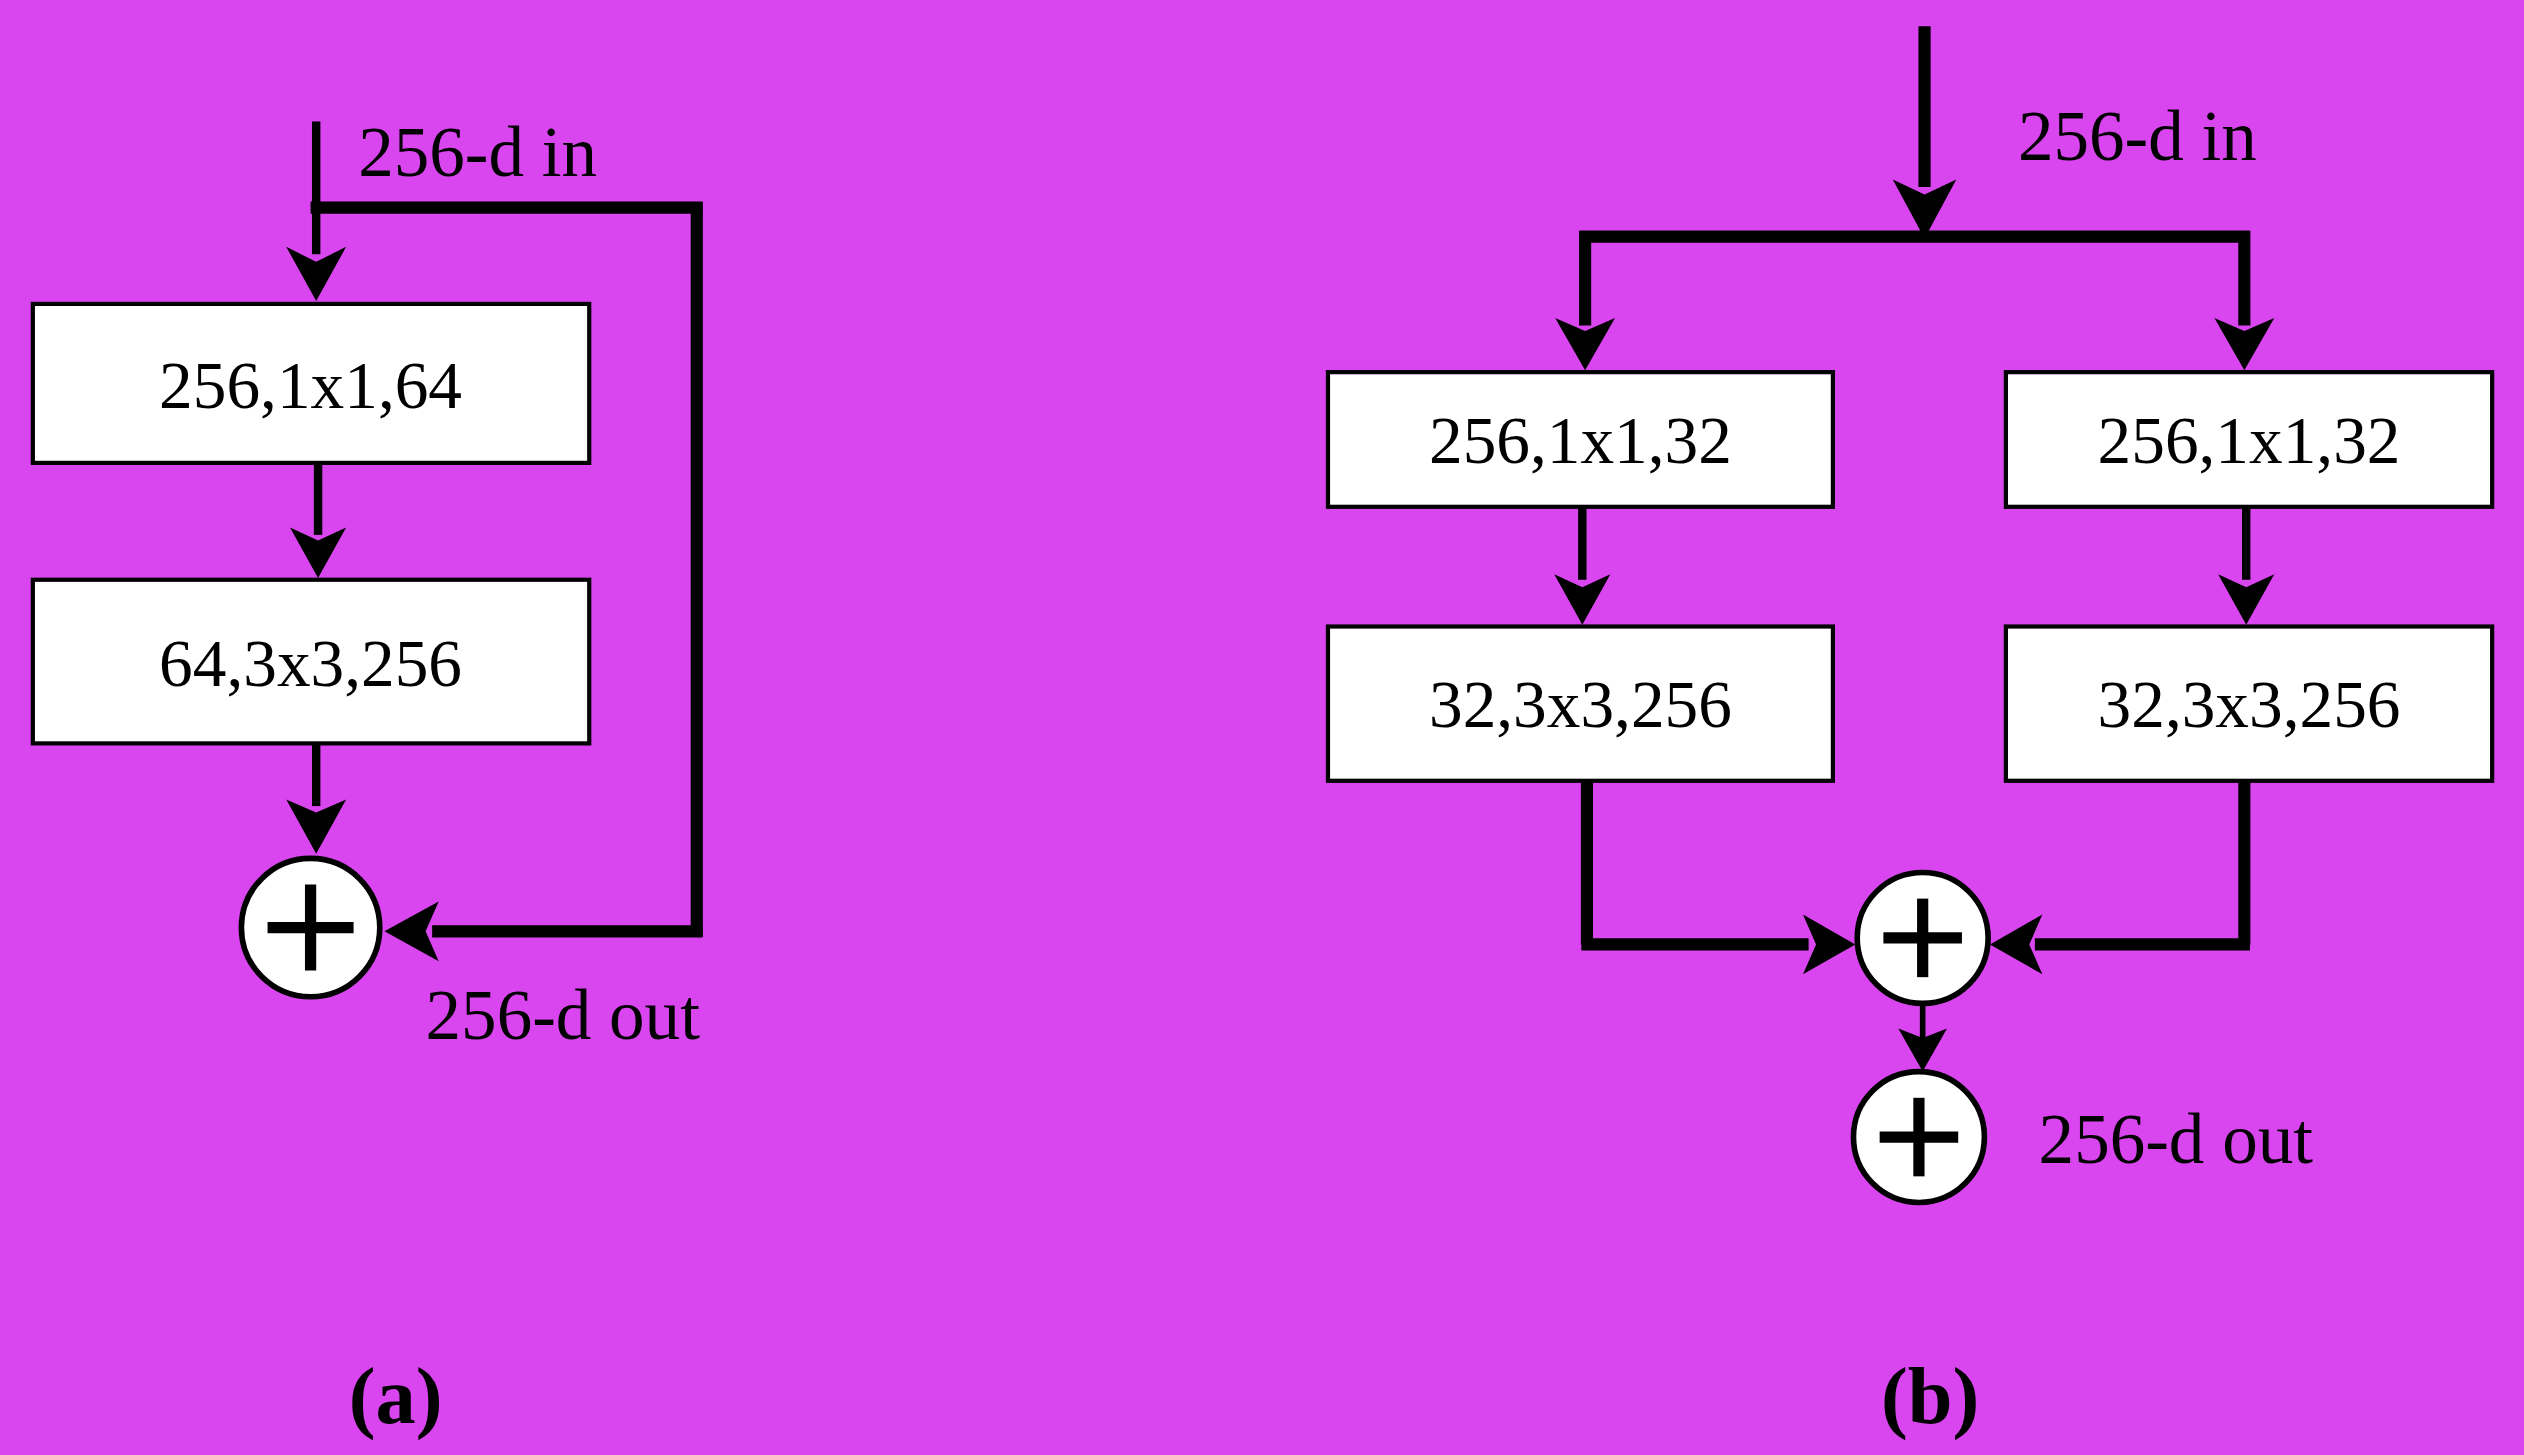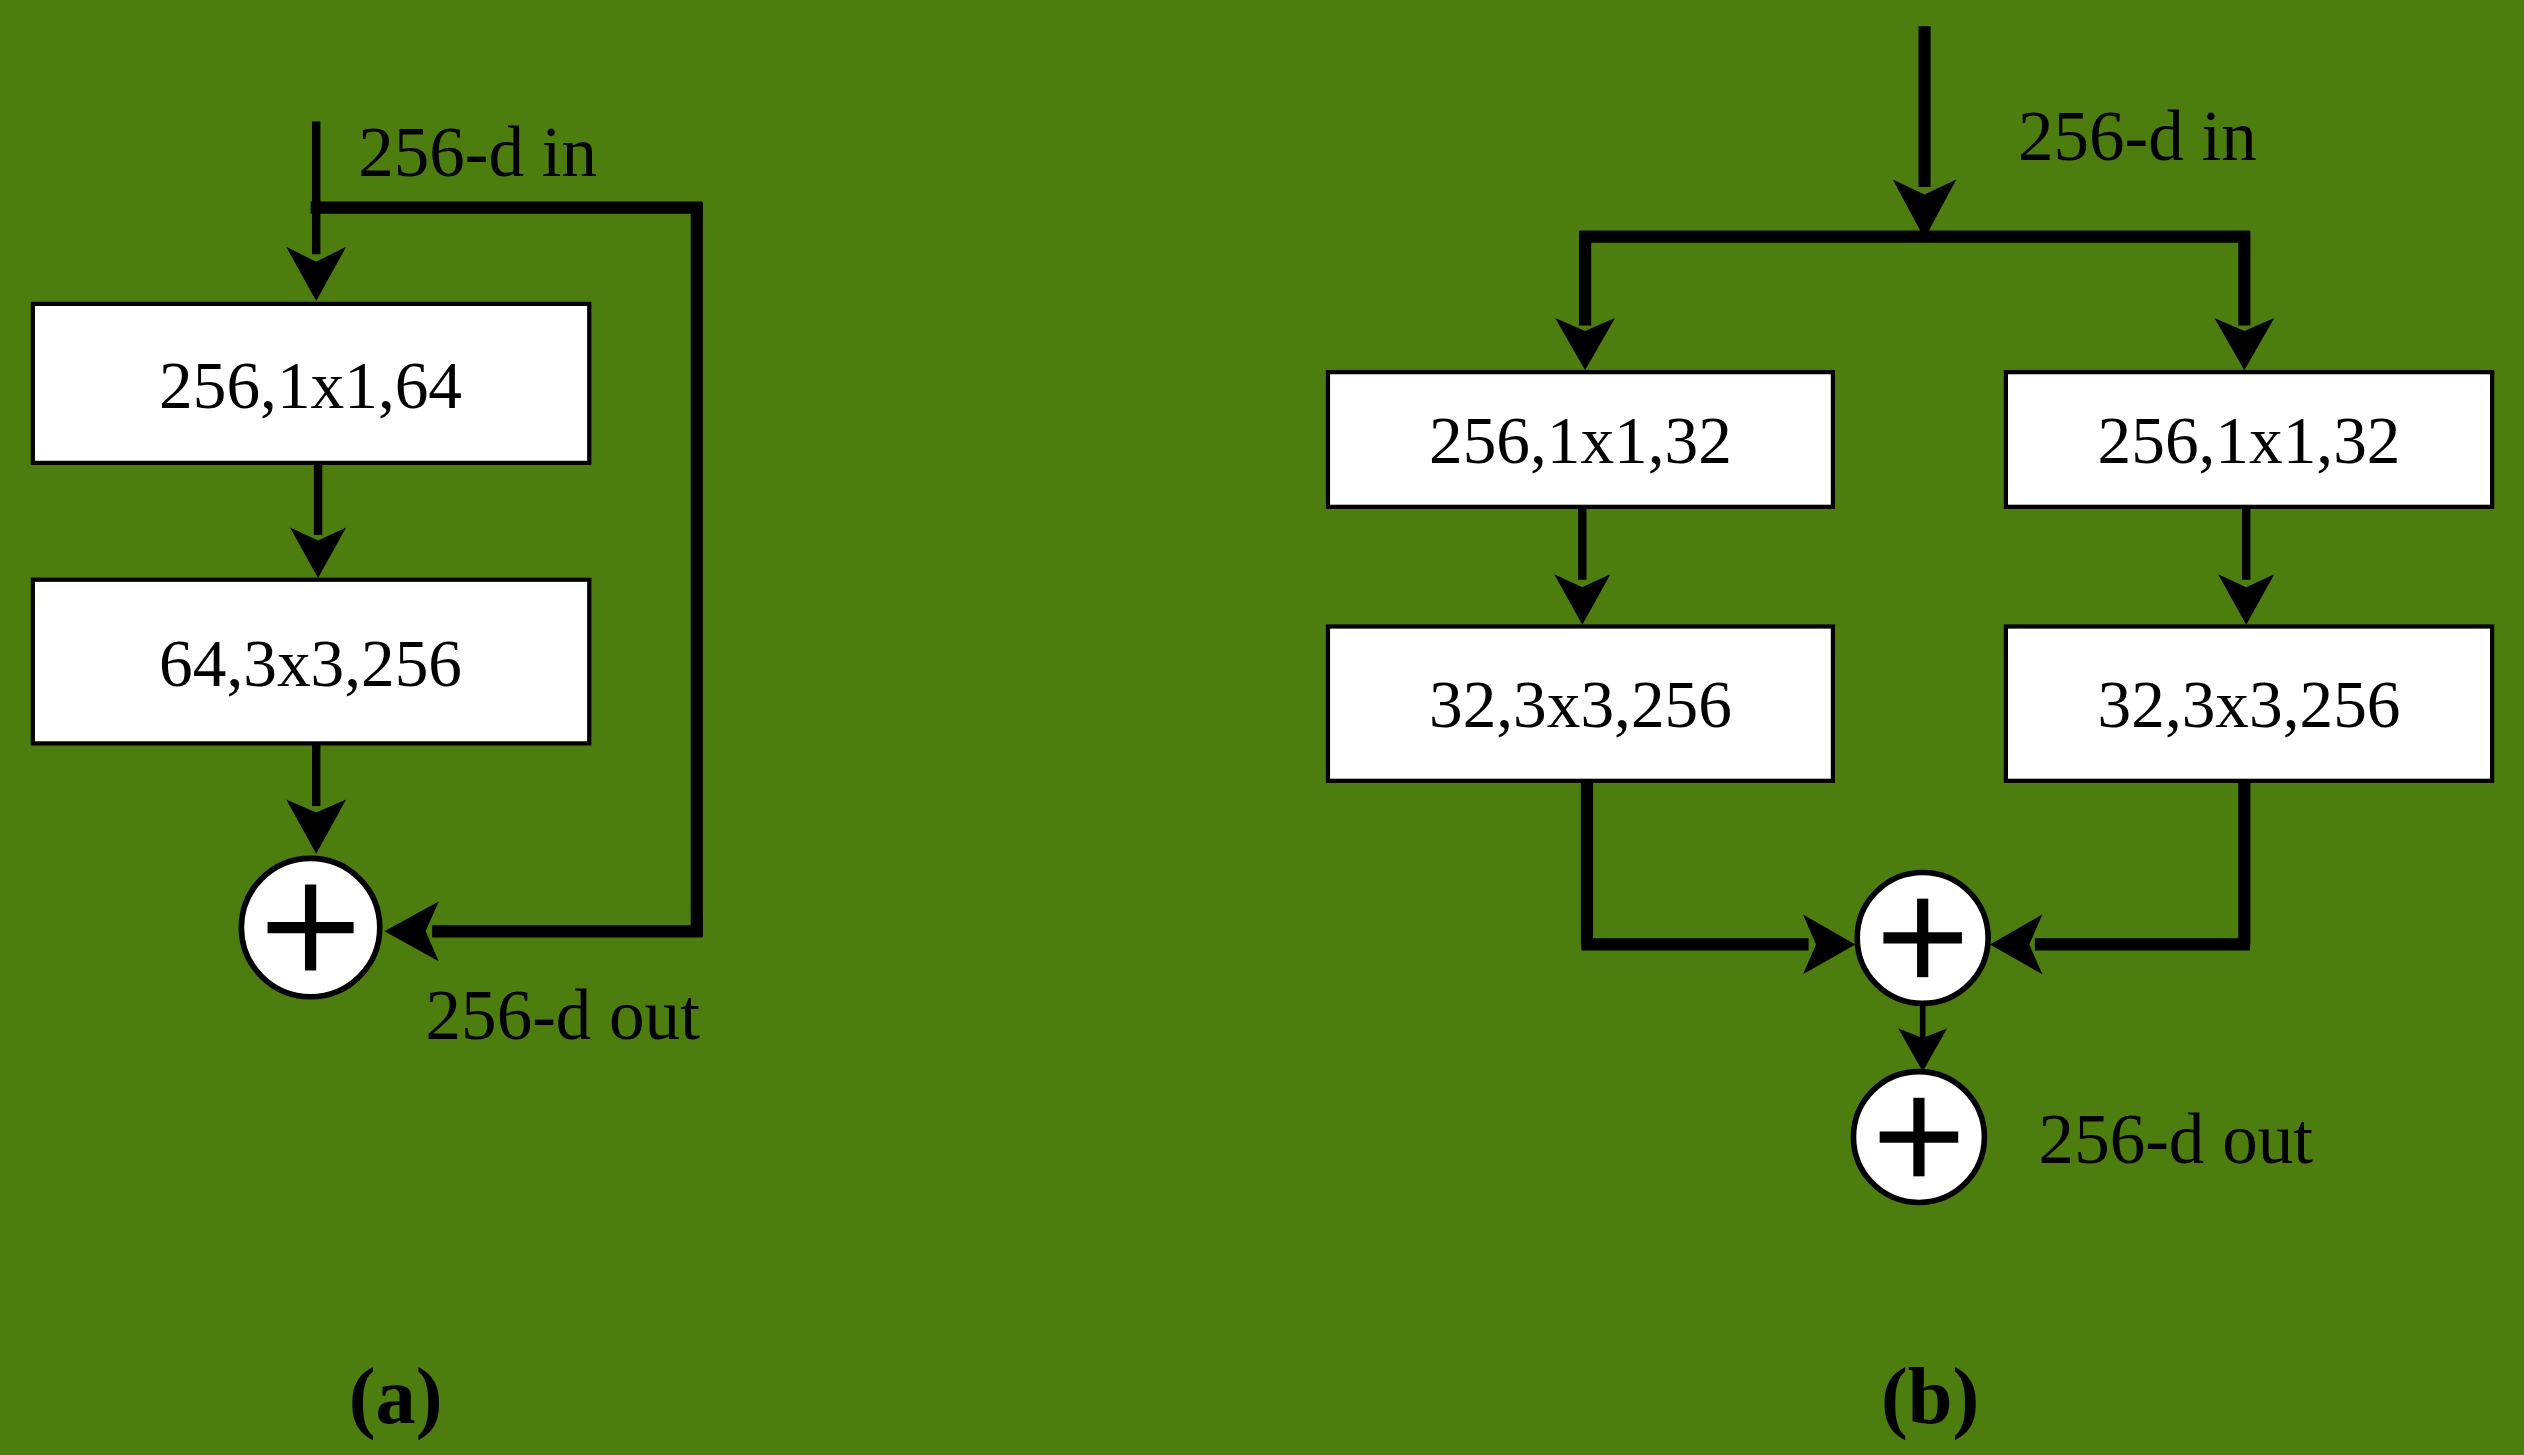--- a/index.html
+++ b/index.html
@@ -4,21 +4,21 @@
 <style>
   html, body {
     margin: 0;
     padding: 0;
     background: #ffffff;
   }
   .figure-wrap {
     position: relative;
     width: 2525px;
     height: 1455px;
-    background: #4d7c0f;
+    background: #d946ef;
     overflow: hidden;
   }
   svg.diagram {
     display: block;
     width: 2525px;
     height: 1455px;
   }
   .box {
     fill: #ffffff;
     stroke: #000000;

